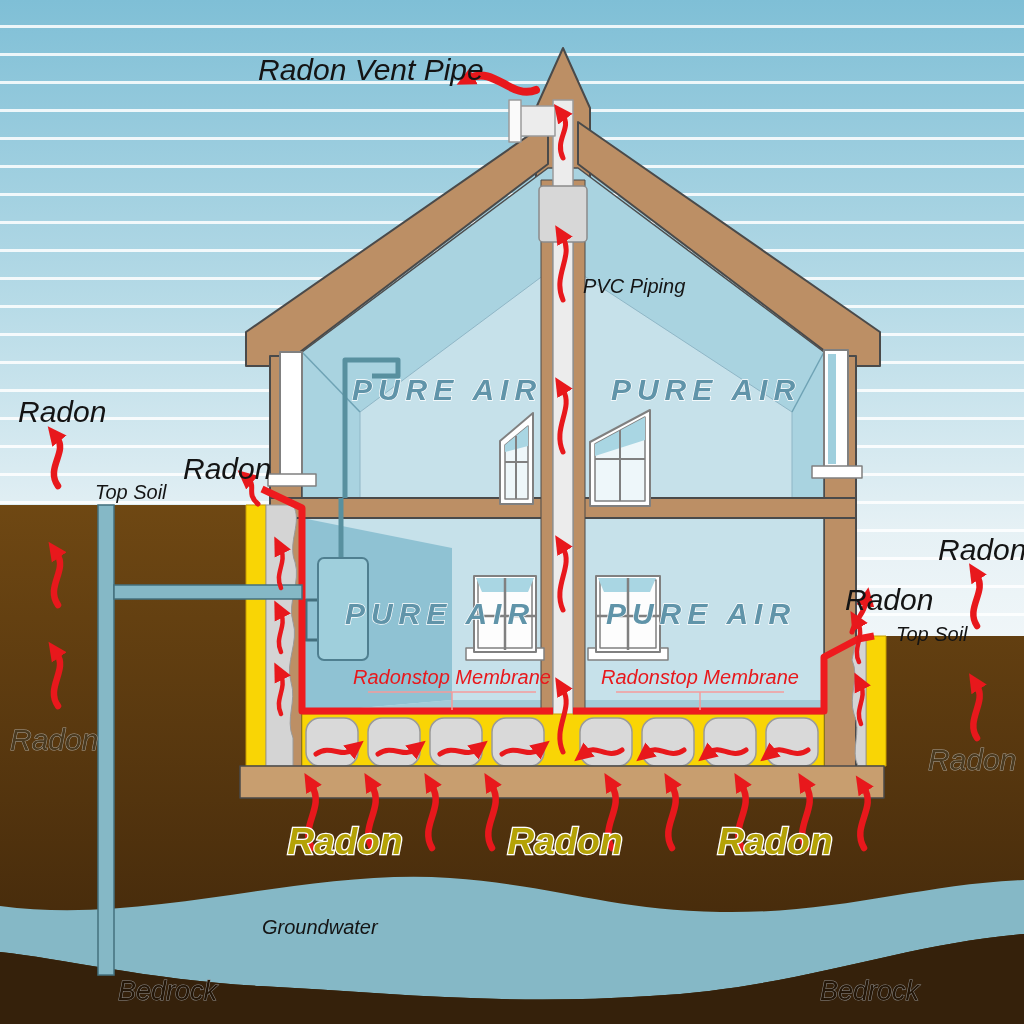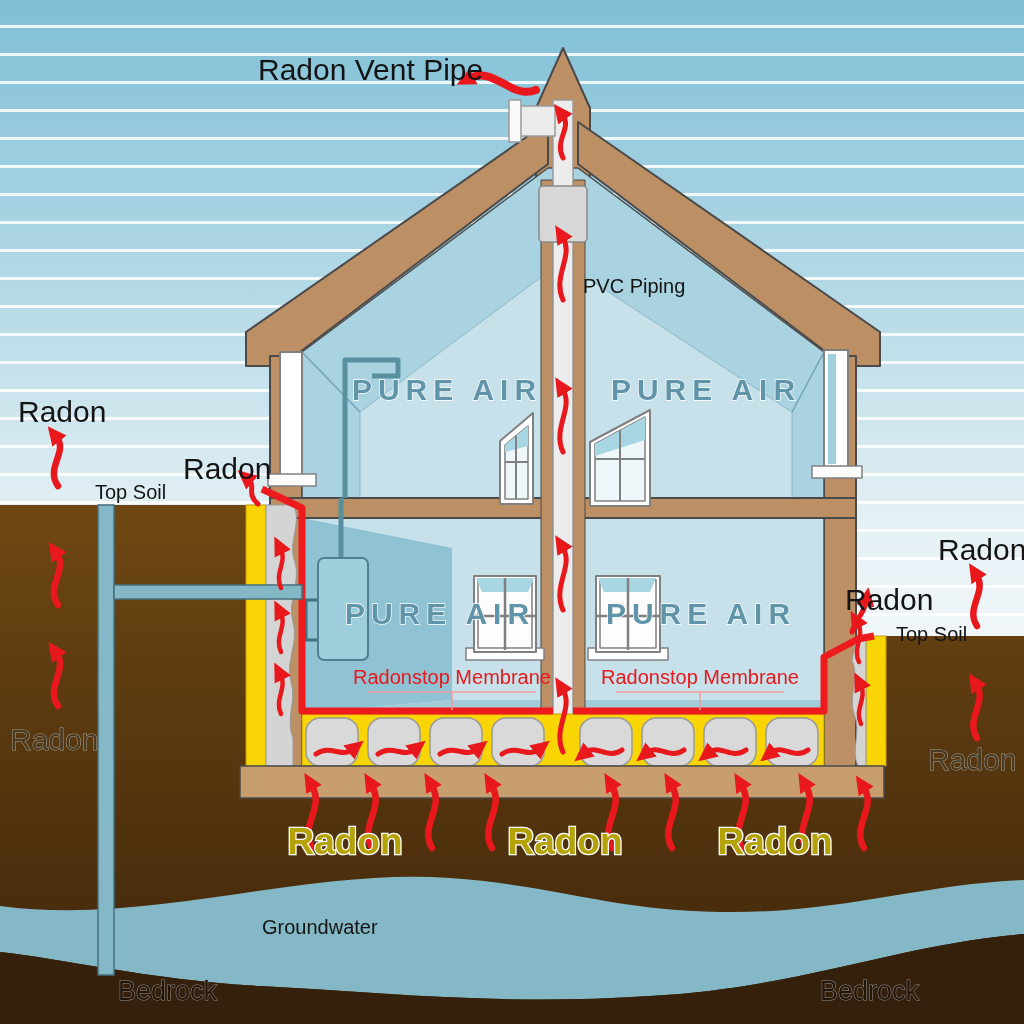--- a/index.html
+++ b/index.html
@@ -1,16 +1,16 @@
 <!DOCTYPE html>
 <html><head>
 <meta charset="utf-8">
 <style>
   html,body { margin:0; padding:0; background:#fff; }
-  .stage { width:984px; height:1024px; position:relative; }
+  .stage { width:984px; height:1024px; position:relative;font-style:italic; }
   svg { display:block; }
   text { font-family:"Liberation Sans", sans-serif; }
   .black30 { font-size:30px; fill:#141414; }
   .black20 { font-size:20px; fill:#141414; }
   .pure    { font-size:30px; font-weight:bold; fill:#6094a9; letter-spacing:6px;
              stroke:#ffffff; stroke-width:1.3px; paint-order:stroke; }
   .mem     { font-size:20px; fill:#e8181c; }
   .radon-y { font-size:37px; font-weight:bold; fill:#b4a206; stroke:#ffffff;
              stroke-width:2.6px; paint-order:stroke; }
   .radon-s { font-size:30px; fill:#4a3a20; stroke:#a8a196; stroke-width:1px; paint-order:stroke; }

